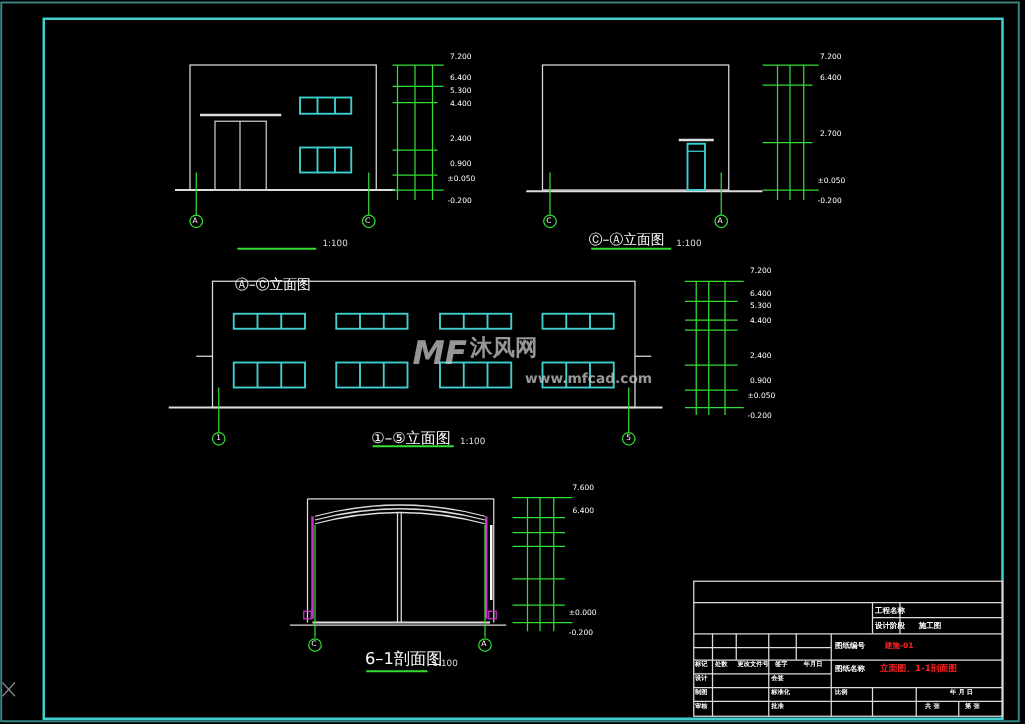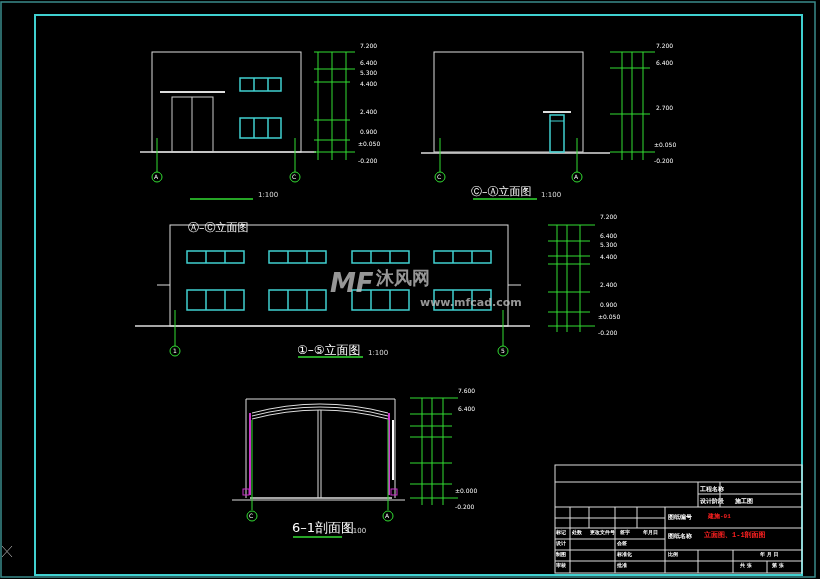--- a/index.html
+++ b/index.html
@@ -2,21 +2,21 @@
 <html><head>
 <meta charset="utf-8">
 <style>
   html, body { margin: 0; padding: 0; background: #000; }
   body { width: 820px; height: 579px; position: relative; overflow: hidden; font-family: "DejaVu Sans", sans-serif; }
   svg { position: absolute; left: 0; top: 0; }
   .lbl { position: absolute; color: #fff; font-size: 12px; white-space: nowrap; line-height: 1; }
   .scale { position: absolute; color: #ddd; font-size: 7px; white-space: nowrap; }
   .dim { position: absolute; color: #fff; font-size: 6px; white-space: nowrap; line-height: 1; }
   .tb { position: absolute; color: #fff; font-size: 6px; white-space: nowrap; line-height: 1; font-weight: bold; }
-  .tbred { position: absolute; color: #ff2020; font-size: 7px; white-space: nowrap; line-height: 1; font-weight: bold; font-family: Liberation Mono, monospace; }
+  .tbred { position: absolute; color: #ff2020; font-size: 7px; white-space: nowrap; line-height: 1; font-weight: bold; }
   .wm { position: absolute; color: rgba(200,200,200,0.7); white-space: nowrap; font-weight: bold; }
 </style>
 </head>
 <body>
 
 <svg width="820" height="579" viewBox="0 0 820 579">
 
   <rect x="1" y="2" width="814" height="575" fill="none" stroke="#3a8a8a" stroke-width="1.5"></rect>
   <rect x="35" y="15" width="767" height="560" fill="none" stroke="#40d0d0" stroke-width="2"></rect>
 

